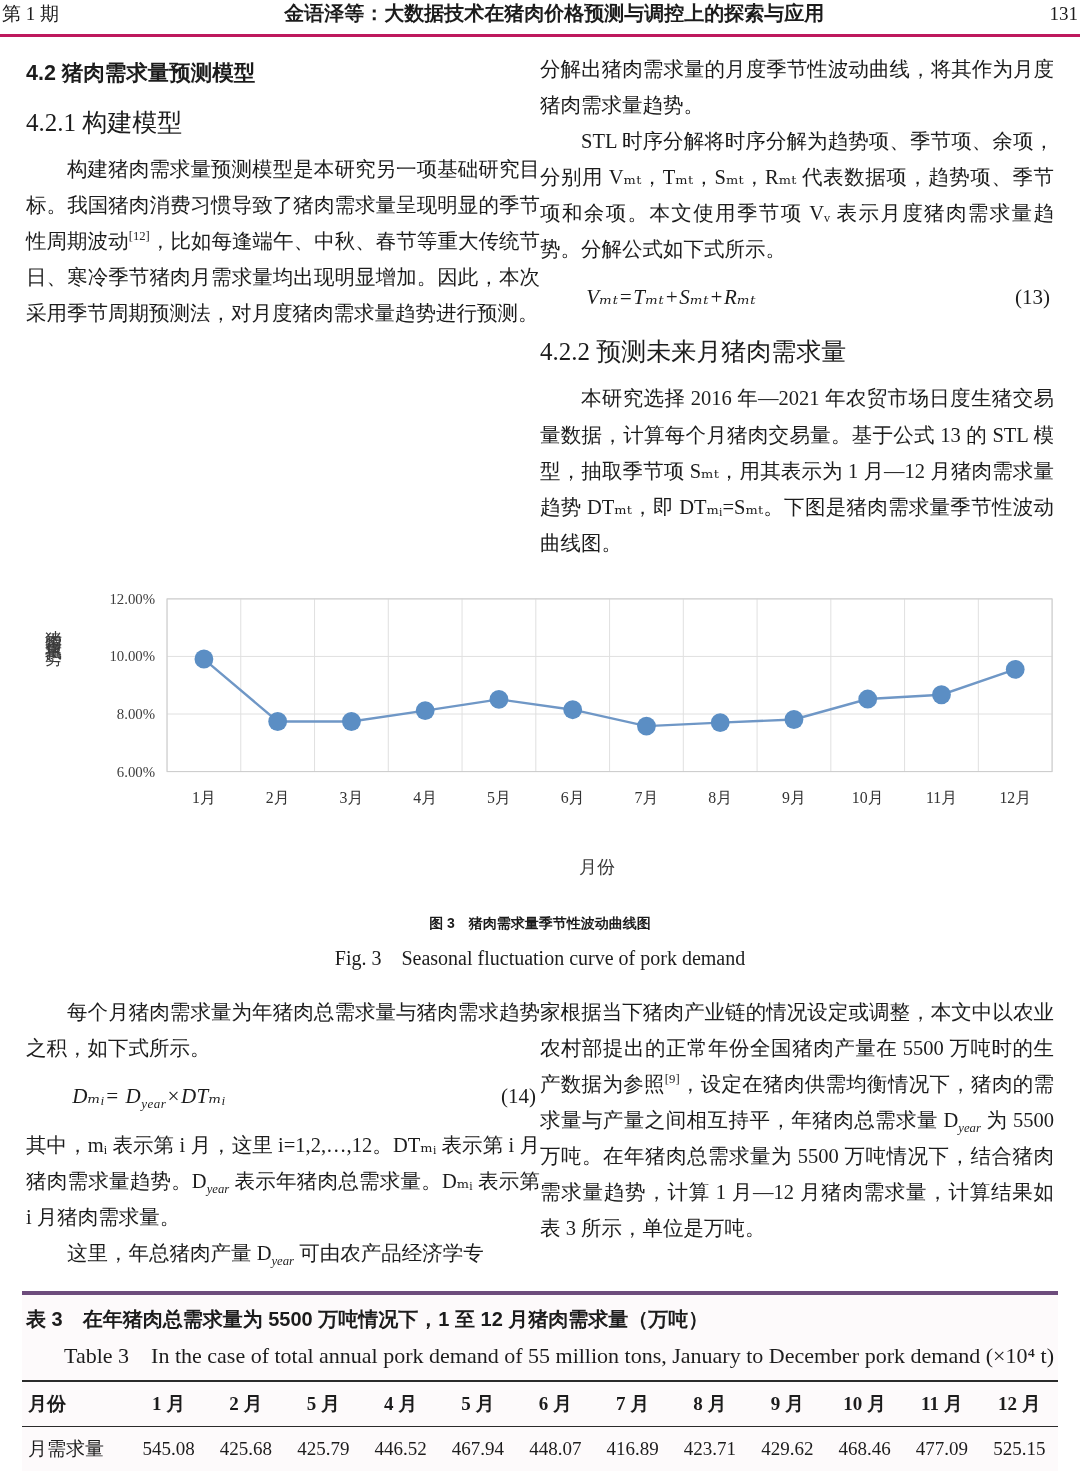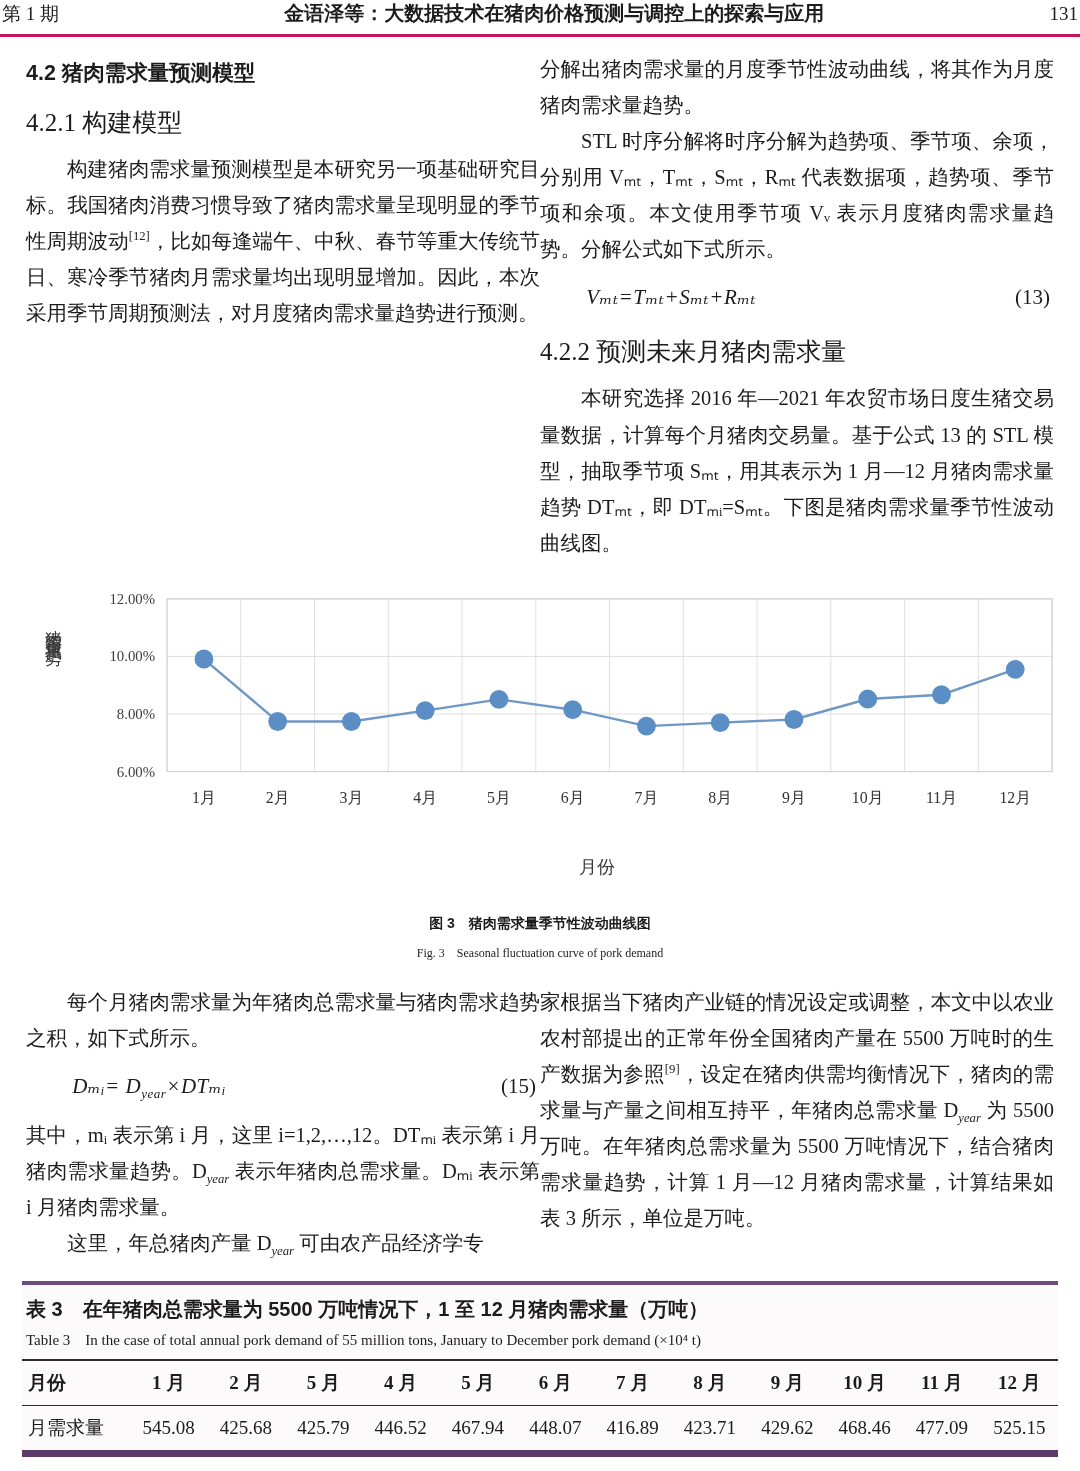--- a/index.html
+++ b/index.html
@@ -8,21 +8,21 @@
   .page{position:relative;width:1080px;height:1471px;}
 
   
   .page-header{display:flex;justify-content:space-between;align-items:baseline;
 ic    margin:12px 22px 0;padding:0 2px 7px;border-bottom:3px solid #be185d;font-size:19px;}
   .page-header .ptitle{font-family:"Liberation Sans","DejaVu Sans",sans-serif;font-weight:bold;font-size:20px;}
 
   
   .cols{display:flex;margin:14px 26px 0;}
   .col{flex:1;font-size:20.5px;line-height:1.76;text-align:justify;}
-  p{margin:0;text-indent:2em;font-family:Liberation Serif, serif;}
+  p{margin:0;text-indent:2em;}
   .noindent{text-indent:0;}
   .h-bold{font-family:"Liberation Sans","DejaVu Sans",sans-serif;font-weight:bold;
           font-size:21.5px;margin:4px 0 8px;}
   .h-sub{font-size:25px;margin:2px 0 6px;font-weight:normal;}
   .sup{font-size:0.62em;vertical-align:super;line-height:0;}
   .subyr{font-size:0.62em;vertical-align:sub;font-style:italic;line-height:0;}
   .formula{display:flex;justify-content:space-between;align-items:baseline;
            padding:12px 4px 12px 2.2em;font-size:21px;}
   .fvar{font-style:italic;letter-spacing:0.5px;}
   .fno{font-style:normal;}
@@ -30,29 +30,29 @@
   
   .chart-wrap{position:relative;margin:22px 28px 0;height:302px;}
   .ytitle{position:absolute;left:14px;top:34px;writing-mode:vertical-rl;text-orientation:upright;
           font-size:17px;letter-spacing:3px;color:#3a3a3a;}
   .chart-svg{position:absolute;left:44px;top:0;width:990px;height:268px;}
   .xtitle{position:absolute;left:44px;top:272px;width:990px;text-align:center;
           font-size:18px;color:#3a3a3a;padding-left:60px;box-sizing:border-box;}
 
   .fig-cap-zh{text-align:center;font-family:"Liberation Sans","DejaVu Sans",sans-serif;
               font-weight:bold;font-size:14px;margin-top:30px;}
-  .fig-cap-en{text-align:center;font-size:12px;margin-top:12px;}
+  .fig-cap-en{text-align:center;font-size:20px;margin-top:12px;}
 
   .cols2{margin-top:22px;}
 
   
   .tablewrap{margin:20px 22px 0;border-top:4px solid #6d4c7c;background:#fdfafb;padding-top:9px;}
   .tcap-zh{font-family:"Liberation Sans","DejaVu Sans",sans-serif;font-weight:bold;
            font-size:20px;margin:2px 4px 0;}
-  .tcap-en{font-size:15px;margin:8px 4px 9px;}
+  .tcap-en{font-size:22px;margin:8px 4px 9px;text-align:right;}
   table.demand{width:100%;border-collapse:collapse;font-size:19px;}
   table.demand thead tr{border-top:2px solid #2b2b2b;border-bottom:1.5px solid #2b2b2b;}
   table.demand th{font-weight:bold;padding:9px 2px;text-align:center;white-space:nowrap;}
   table.demand td{padding:9px 2px;text-align:center;white-space:nowrap;}
   table.demand .first{text-align:left;width:100px;padding-left:6px;}
   .bottomrule{border-bottom:7px solid #5c3b6a;}
 </style>
 </head>
 <body>
 
@@ -137,21 +137,21 @@
   </div>
 
   <div class="fig-cap-zh">图 3　猪肉需求量季节性波动曲线图</div>
   <div class="fig-cap-en">Fig. 3　Seasonal fluctuation curve of pork demand</div>
 
   <div class="cols cols2">
     <div class="col">
       <p>每个月猪肉需求量为年猪肉总需求量与猪肉需求趋势之积，如下式所示。</p>
       <div class="formula">
         <span class="fvar"><span>Dₘᵢ= D</span><span class="subyr">year</span><span>×DTₘᵢ</span></span>
-        <span class="fno">(15)</span>
+        <span class="fno">(14)</span>
       </div>
       <p class="noindent"><span>其中，mᵢ 表示第 i 月，这里 i=1,2,…,12。DTₘᵢ 表示第 i 月猪肉需求量趋势。D</span><span class="subyr">year</span><span> 表示年猪肉总需求量。Dₘᵢ 表示第 i 月猪肉需求量。</span></p>
       <p><span>这里，年总猪肉产量 D</span><span class="subyr">year</span><span> 可由农产品经济学专</span></p>
     </div>
     <div class="col">
       <p class="noindent"><span>家根据当下猪肉产业链的情况设定或调整，本文中以农业农村部提出的正常年份全国猪肉产量在 5500 万吨时的生产数据为参照</span><span class="sup">[9]</span><span>，设定在猪肉供需均衡情况下，猪肉的需求量与产量之间相互持平，年猪肉总需求量 D</span><span class="subyr">year</span><span> 为 5500 万吨。在年猪肉总需求量为 5500 万吨情况下，结合猪肉需求量趋势，计算 1 月—12 月猪肉需求量，计算结果如表 3 所示，单位是万吨。</span></p>
     </div>
   </div>
 
   <div class="tablewrap">

